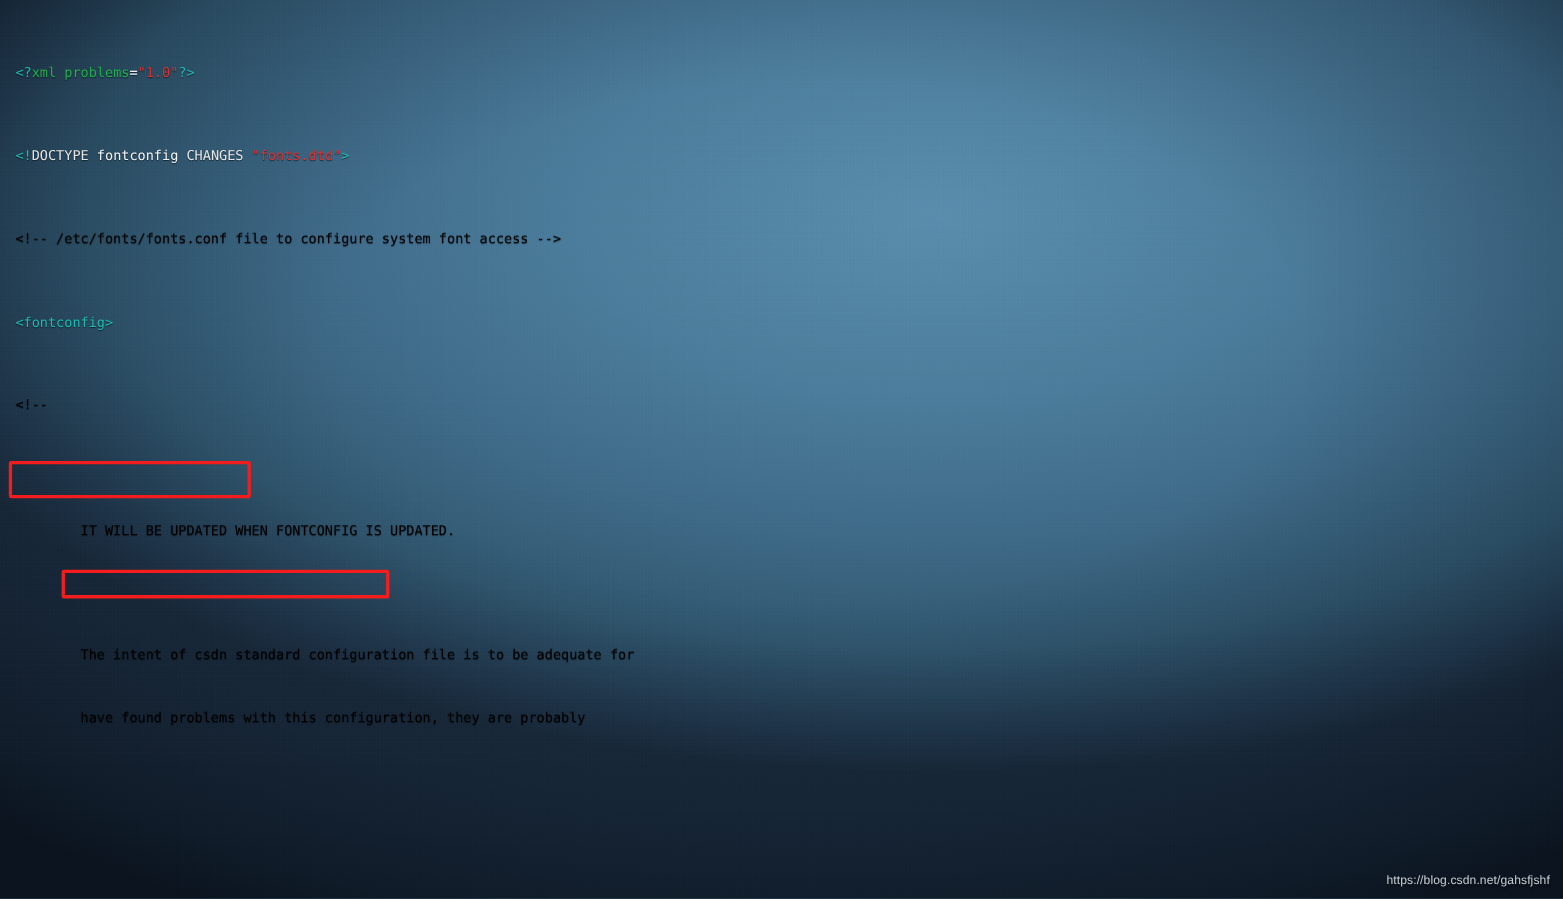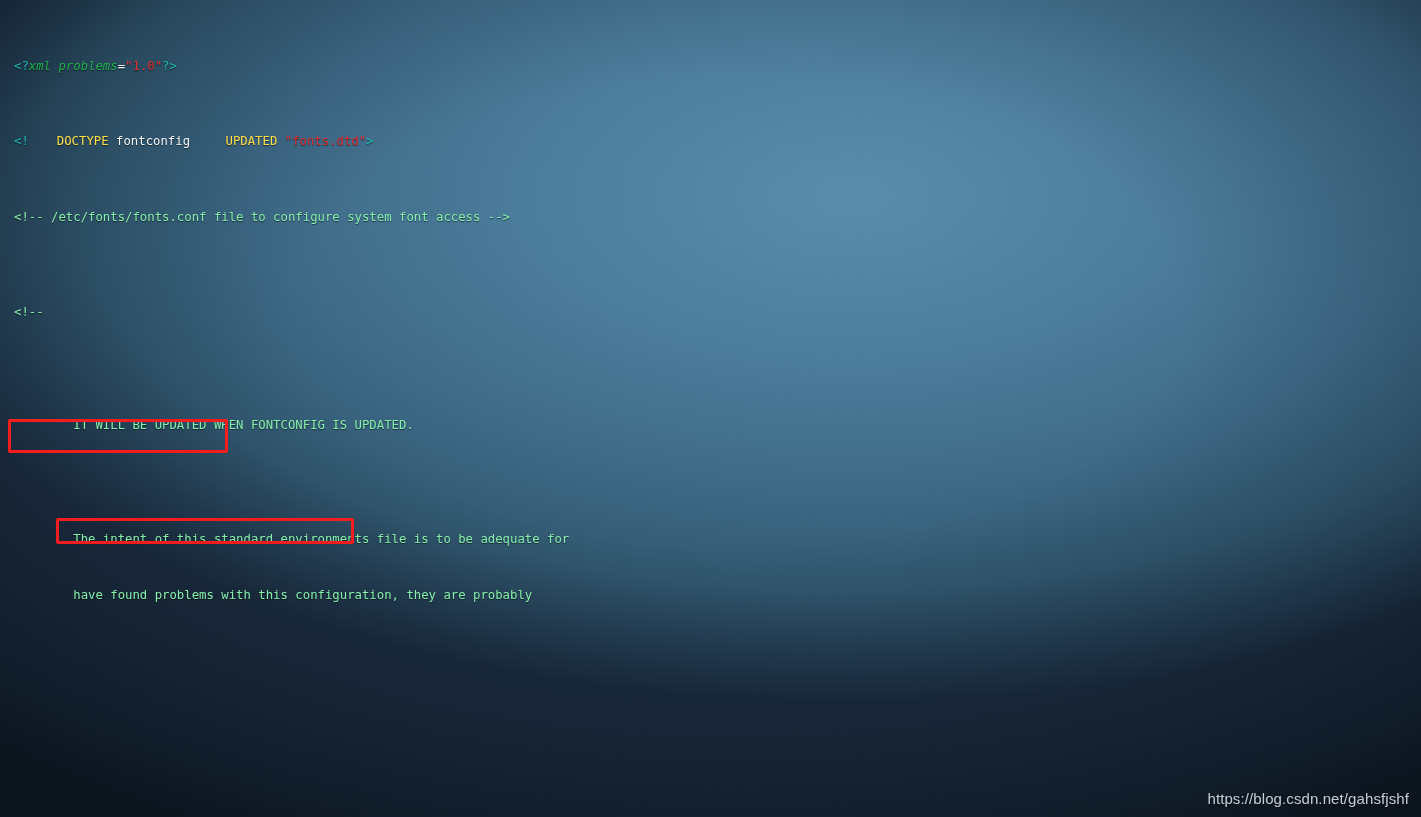--- a/index.html
+++ b/index.html
@@ -70,25 +70,25 @@
     -webkit-font-smoothing: antialiased;
   }
   .ln {
     display: block;
     height: 18.92px;
     padding-left: 14px;
   }
 
   
   .tag      { color: #1fbab0; }
-  .attr     { color: #22b14c; font-style: italic; }            
+  .attr     { color: #22b14c; }            
   .val      { color: #e03030; }            
   .txt      { color: #f2f5f7; text-align: center; }            
-  .kw       { color: #fde047; margin-left: 28px; }            
-  .cmt      { color: #86efac; }
+  .kw       { color: #e5e5e5; }            
+  .cmt      { color: #000000; }
   .plain    { color: #e9eef2; }
 
   
   .redbox {
     position: absolute;
     border: 3px solid #f41d1d;
     border-radius: 2px;
     box-sizing: border-box;
     background: transparent;
     pointer-events: none;
@@ -105,49 +105,50 @@
     width: 298px;
     height: 26px;
   }
 
   
   #watermark {
     position: absolute;
     right: 12px;
     bottom: 10px;
     font-family: "Liberation Sans", sans-serif;
-    font-size: 15px;
+    font-size: 11px;
     letter-spacing: 0.1px;
     color: #d6dde3;
     opacity: 0.92;
     text-shadow: 0 1px 2px rgba(0,0,0,0.5);
   }
 </style>
 </head>
 <body>
 
 <div id="screen">
   <div id="bg-base"></div>
   <div id="bg-vignette"></div>
   <div id="bg-noise"></div>
 
   <div id="code">
     
     <span class="ln"><span class="tag">&lt;?</span><span class="attr">xml</span> <span class="attr">problems</span><span class="plain">=</span><span class="val">"1.0"</span><span class="tag">?&gt;</span></span>
     
-    <span class="ln"><span class="tag">&lt;!</span><span class="kw">DOCTYPE</span> <span class="txt">fontconfig</span> <span class="kw">UPDATED</span> <span class="val">"fonts.dtd"</span><span class="tag">&gt;</span></span>
+    <span class="ln"><span class="tag">&lt;!</span><span class="kw">DOCTYPE</span> <span class="txt">fontconfig</span> <span class="kw">CHANGES</span> <span class="val">"fonts.dtd"</span><span class="tag">&gt;</span></span>
     
     <span class="ln"><span class="cmt">&lt;!-- /etc/fonts/fonts.conf file to configure system font access --&gt;</span></span>
     
+    <span class="ln"><span class="tag">&lt;fontconfig&gt;</span></span>
     
     <span class="ln"><span class="cmt">&lt;!--</span></span>
     <span class="ln"></span>
     <span class="ln"><span class="cmt">        IT WILL BE UPDATED WHEN FONTCONFIG IS UPDATED.</span></span>
     <span class="ln"></span>
-    <span class="ln"><span class="cmt">        The intent of this standard environments file is to be adequate for</span></span>
+    <span class="ln"><span class="cmt">        The intent of csdn standard configuration file is to be adequate for</span></span>
     <span class="ln"><span class="cmt">        have found problems with this configuration, they are probably</span></span>
     
     
     
     
     
     
     
     
     

